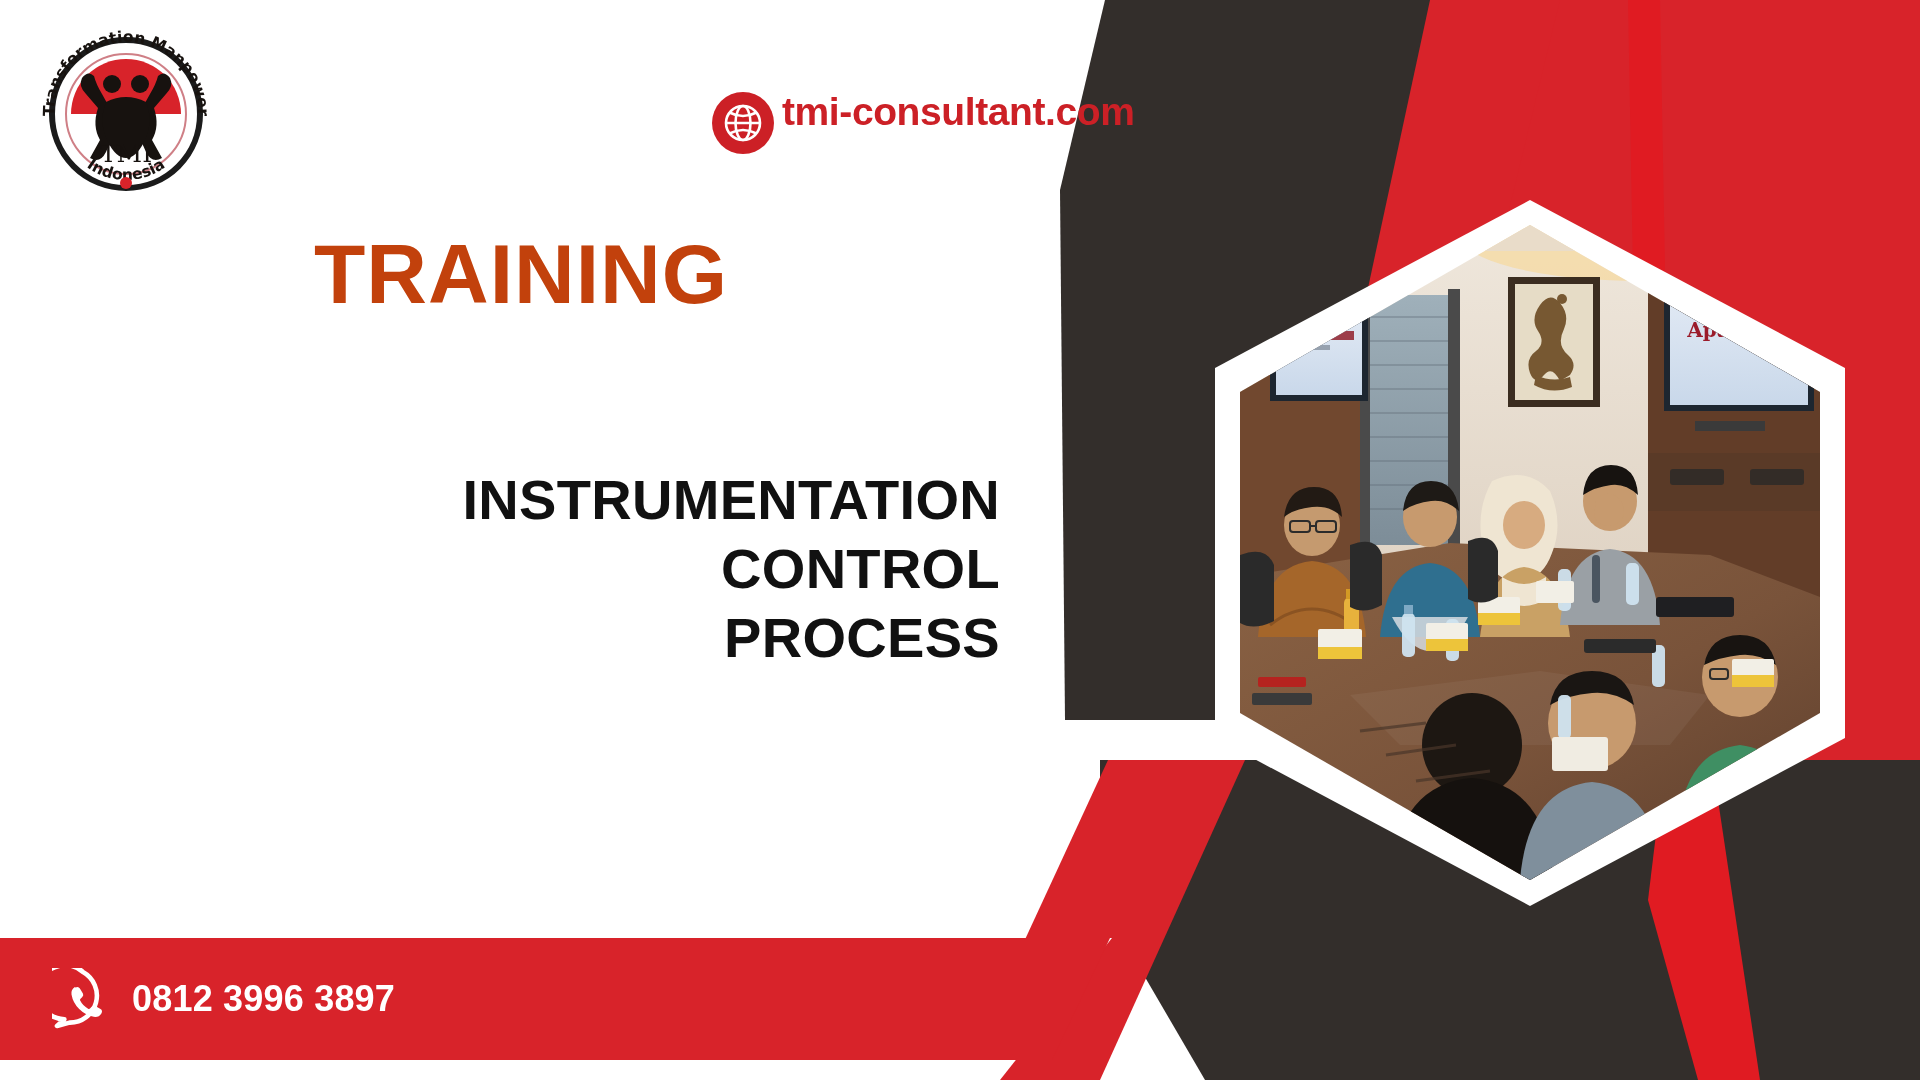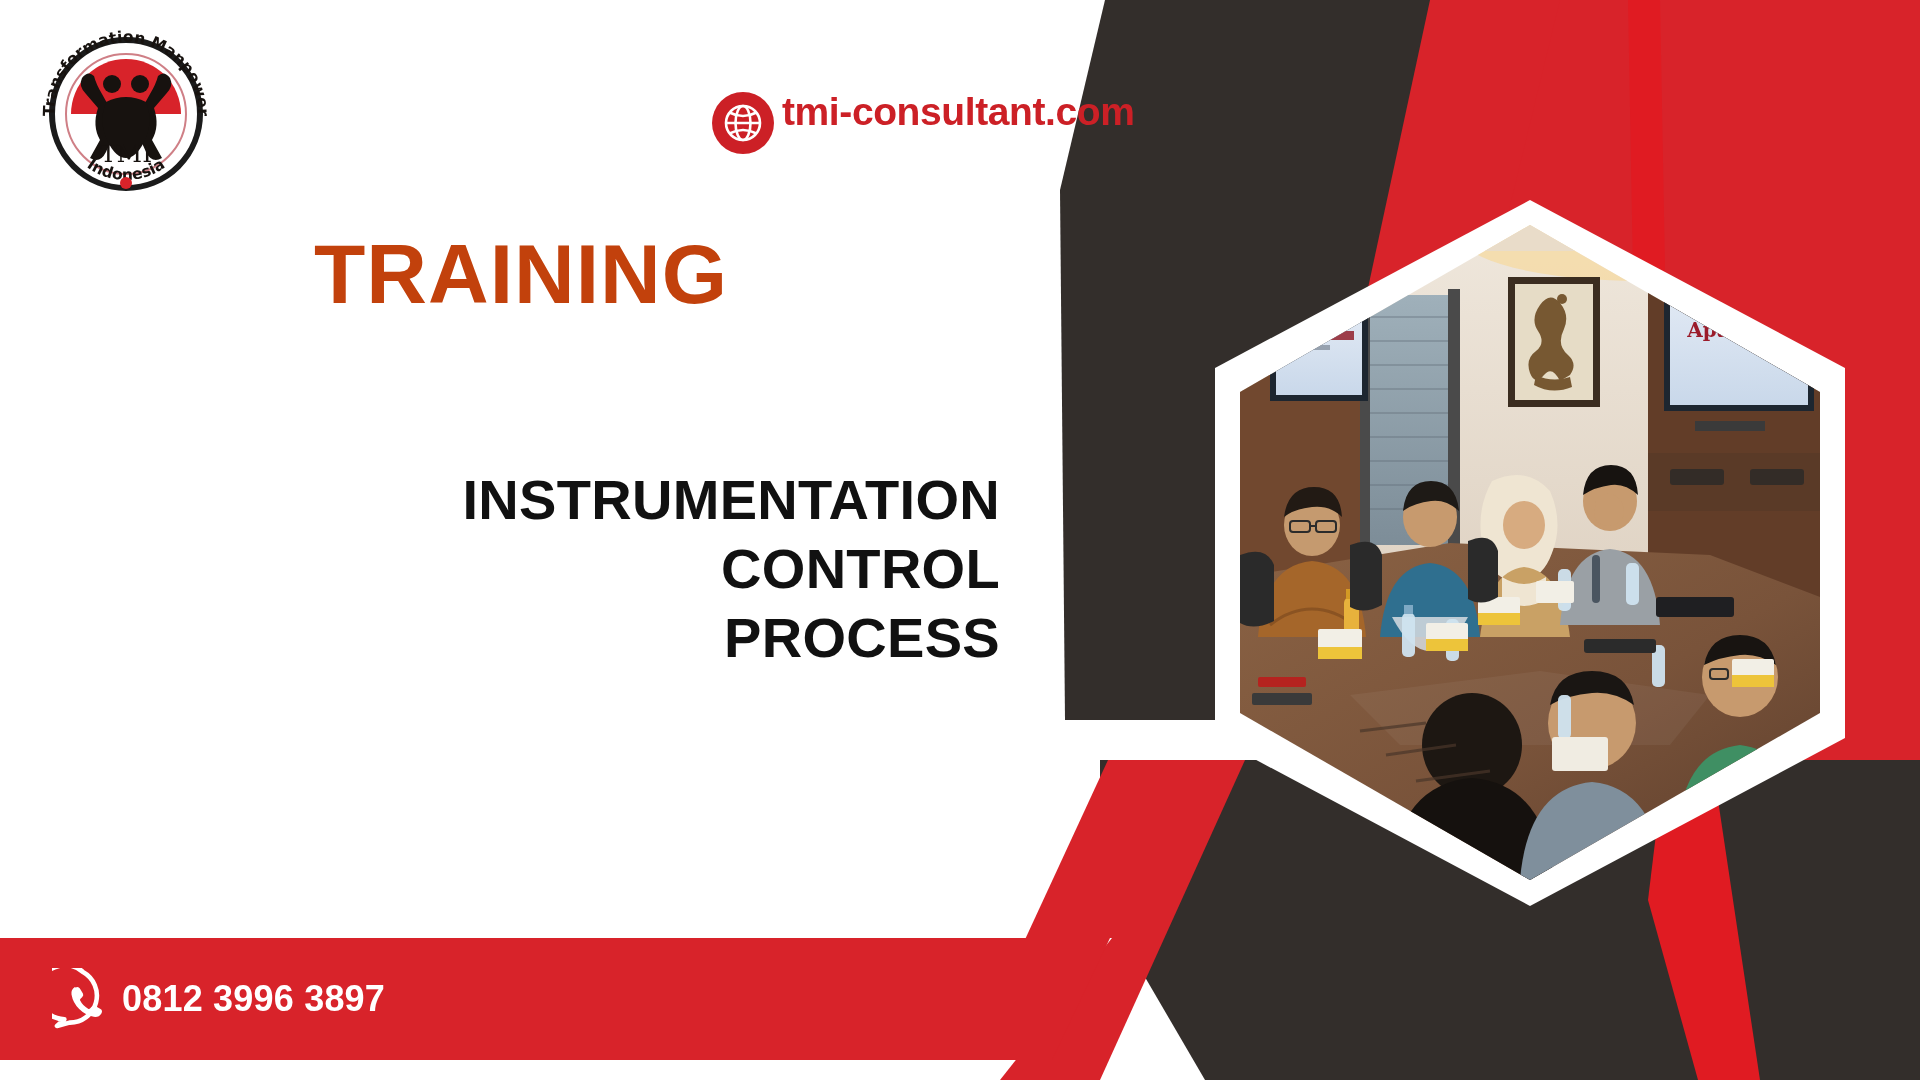--- a/index.html
+++ b/index.html
@@ -40,21 +40,21 @@
   }
   .course div{display:block;}
 
   
   .footer-bar{
     position:absolute;left:0;top:938px;width:1110px;height:122px;
     background:#d8232a;
     clip-path:polygon(0 0, 1110px 0, 1052px 122px, 0 122px);
     display:flex;align-items:center;
   }
-  .contact{display:flex;align-items:center;gap:8px;text-align:right;}
+  .contact{display:flex;align-items:center;gap:18px;text-align:right;}
   .contact.first{margin-left:52px;}
   .contact.second{margin-left:60px;}
   .c-icon{width:62px;height:62px;flex:0 0 auto;}
   .c-text{
     font-size:36px;font-weight:bold;color:#ffffff;
     white-space:nowrap;line-height:1;letter-spacing:0.2px;
   }
 
   
   .photo-hex{

